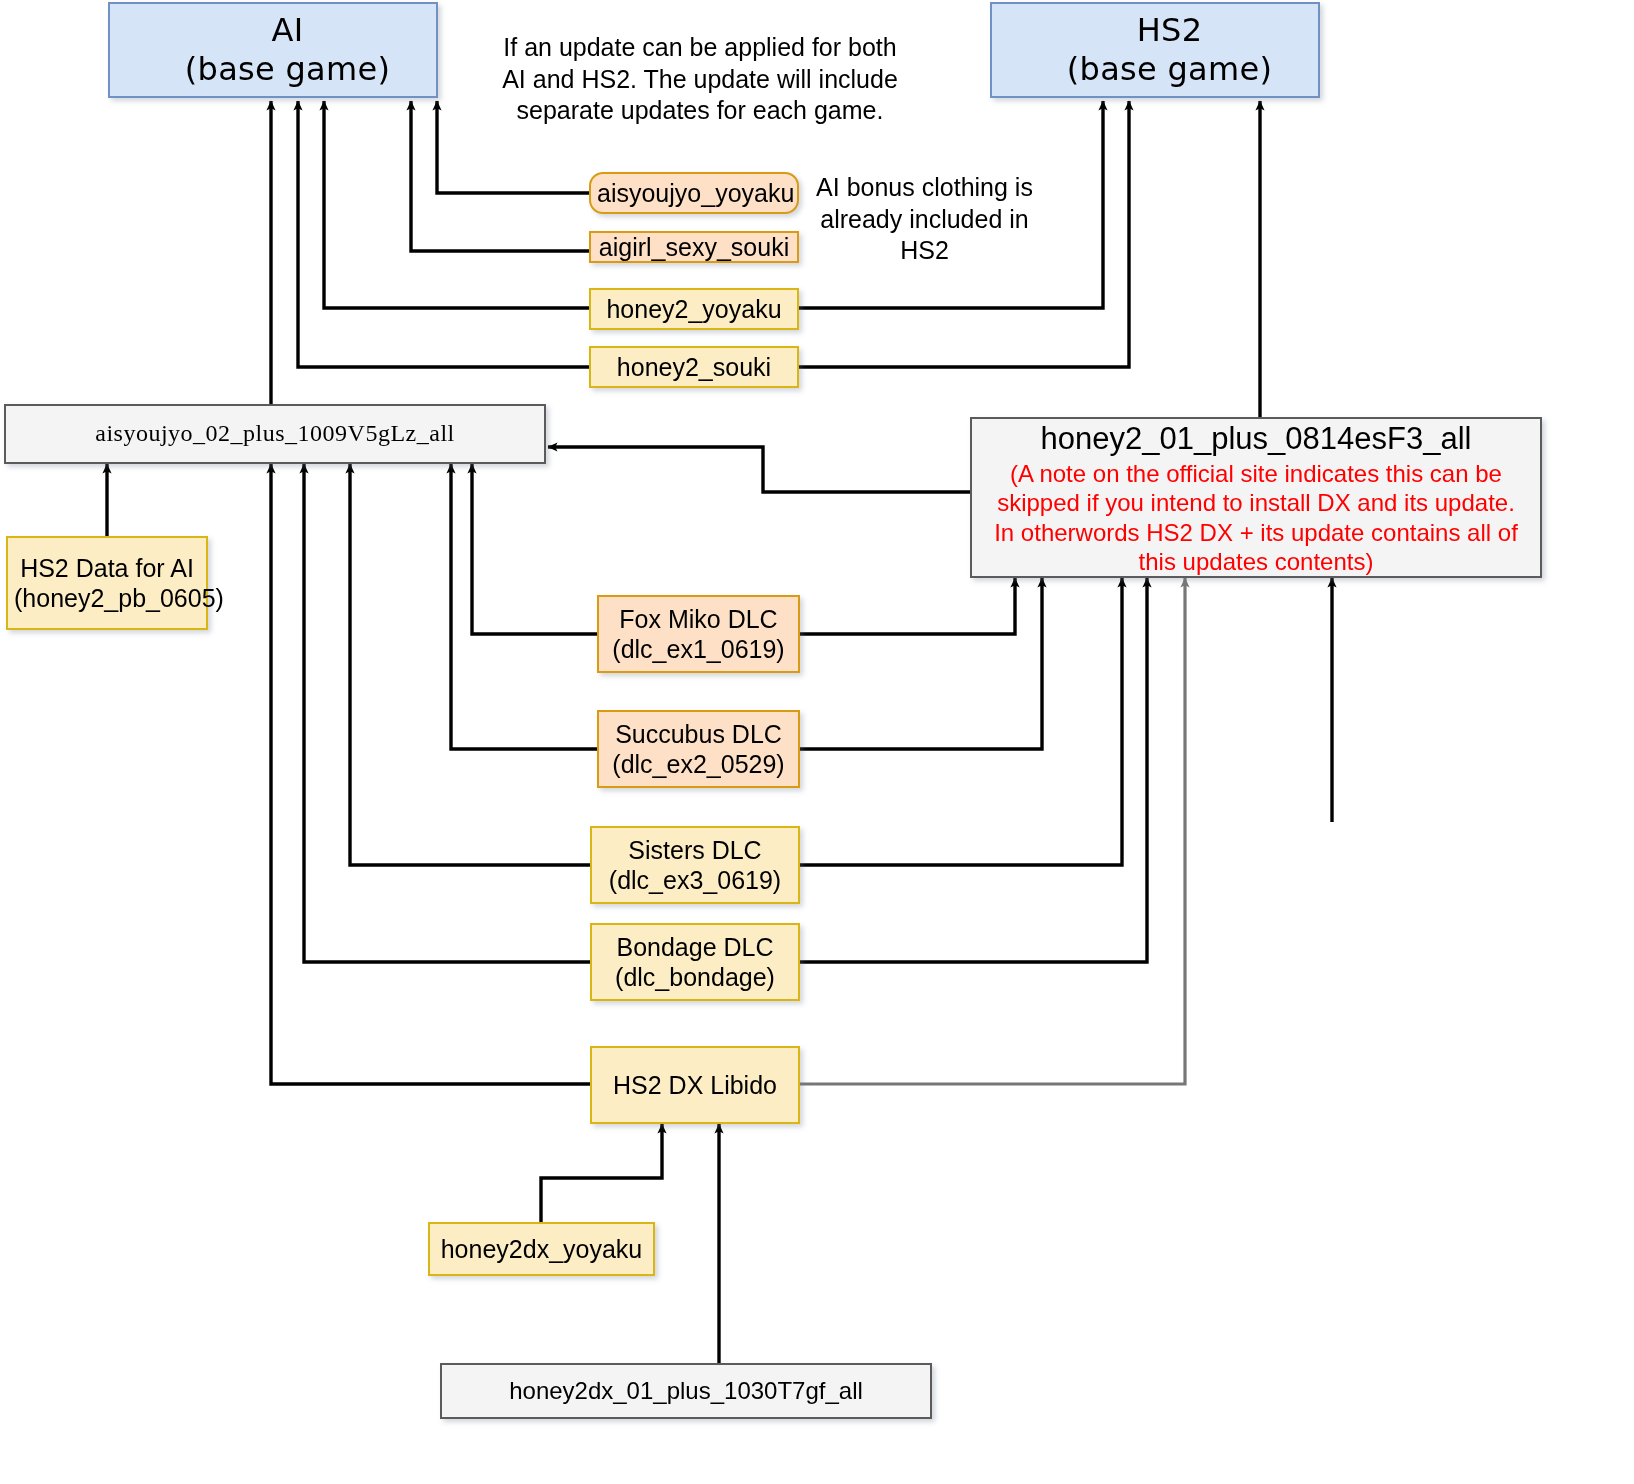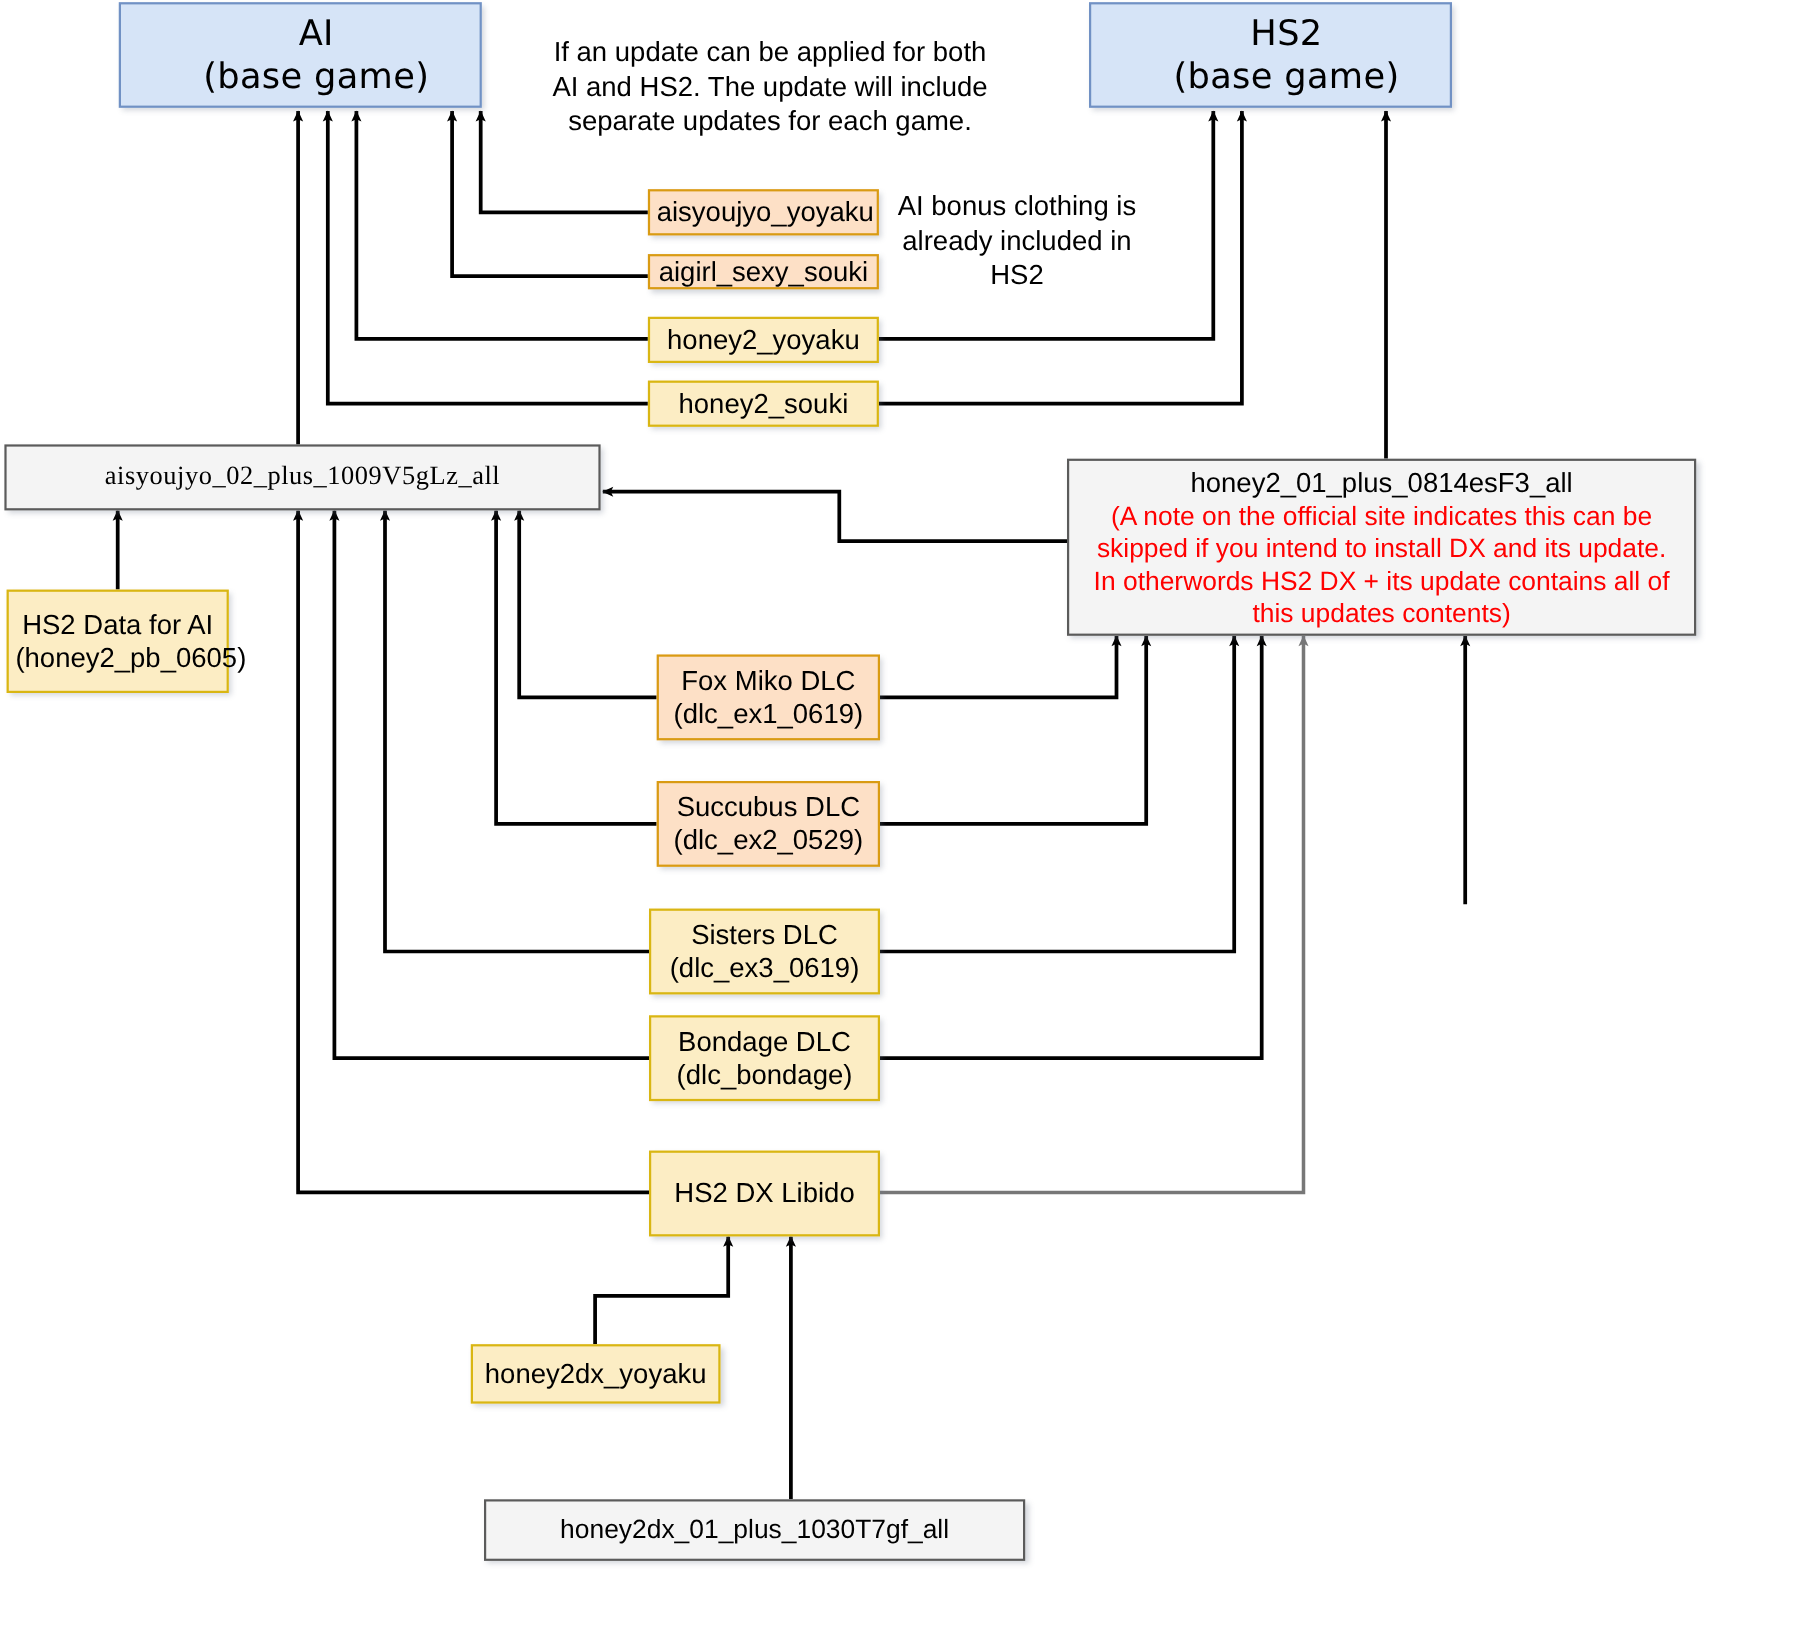--- a/index.html
+++ b/index.html
@@ -31,21 +31,21 @@
   }
   .mono .txt{font-family:Liberation Serif, serif;font-size:24px;letter-spacing:.5px;}
   .peach{background:#fde0c6;border:2px solid #d99b13;}
   .cream{background:#fcedc4;border:2px solid #d9b613;}
   .peach .txt,.cream .txt{font-size:25px;}
   .note{
     position:absolute;text-align:center;font-size:25px;color:#000;line-height:1.26;
     z-index:4;
   }
   .redtxt{color:#ff0000;display:block;font-size:24px;line-height:1.22;}
-  .blacktxt{color:#000;display:block;font-size:25px;line-height:1.3;}
+  .blacktxt{color:#000;display:block;font-size:31px;line-height:1.3;}
   .sm .txt{font-size:24px;}
 </style>
 </head>
 <body>
 
 <div id="stage">
 
   <svg id="wires" viewBox="0 0 1634 1484">
     <defs>
       <marker id="ah" markerWidth="14" markerHeight="14" refX="10.5" refY="5" orient="auto" markerUnits="userSpaceOnUse">
@@ -125,21 +125,21 @@
   </div>
 
   <div class="note" style="left:490px;top:32px;width:420px;">
     <span>If an update can be applied for both AI and HS2. The update will include separate updates for each game.</span>
   </div>
 
   <div class="note" style="left:812px;top:172px;width:225px;">
     <span>AI bonus clothing is already included in HS2</span>
   </div>
 
-  <div class="node peach" style="left:589px;top:172px;width:210px;height:42px;">
+  <div class="node peach" style="left:589px;top:172px;width:210px;height:42px;border-radius:14px;">
     <div class="txt">aisyoujyo_yoyaku</div>
   </div>
 
   <div class="node peach" style="left:589px;top:231px;width:210px;height:32px;">
     <div class="txt">aigirl_sexy_souki</div>
   </div>
 
   <div class="node cream" style="left:589px;top:288px;width:210px;height:42px;">
     <div class="txt">honey2_yoyaku</div>
   </div>

